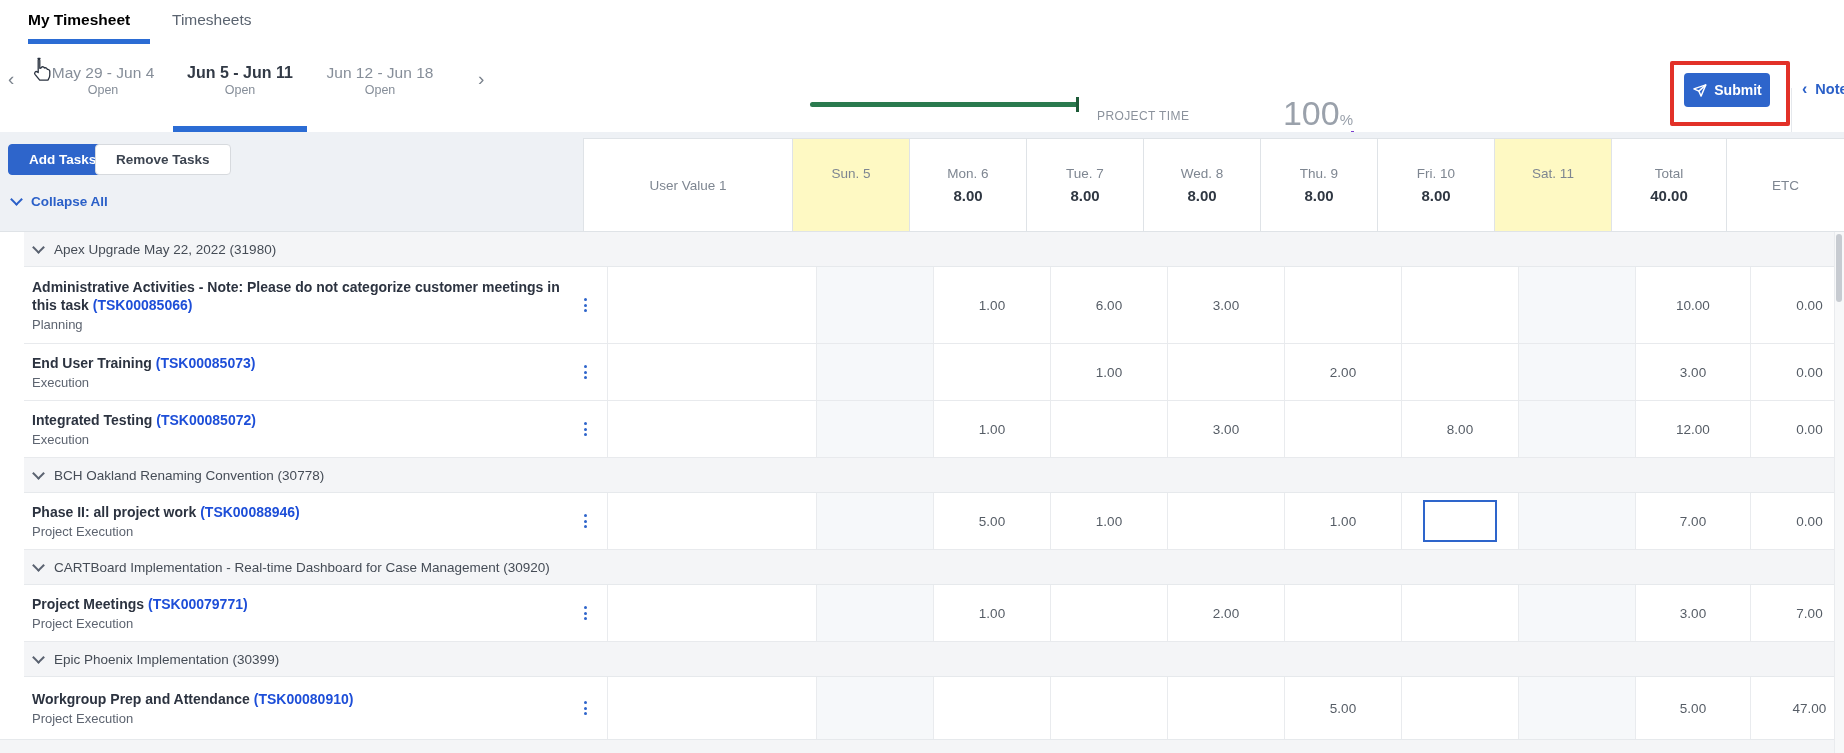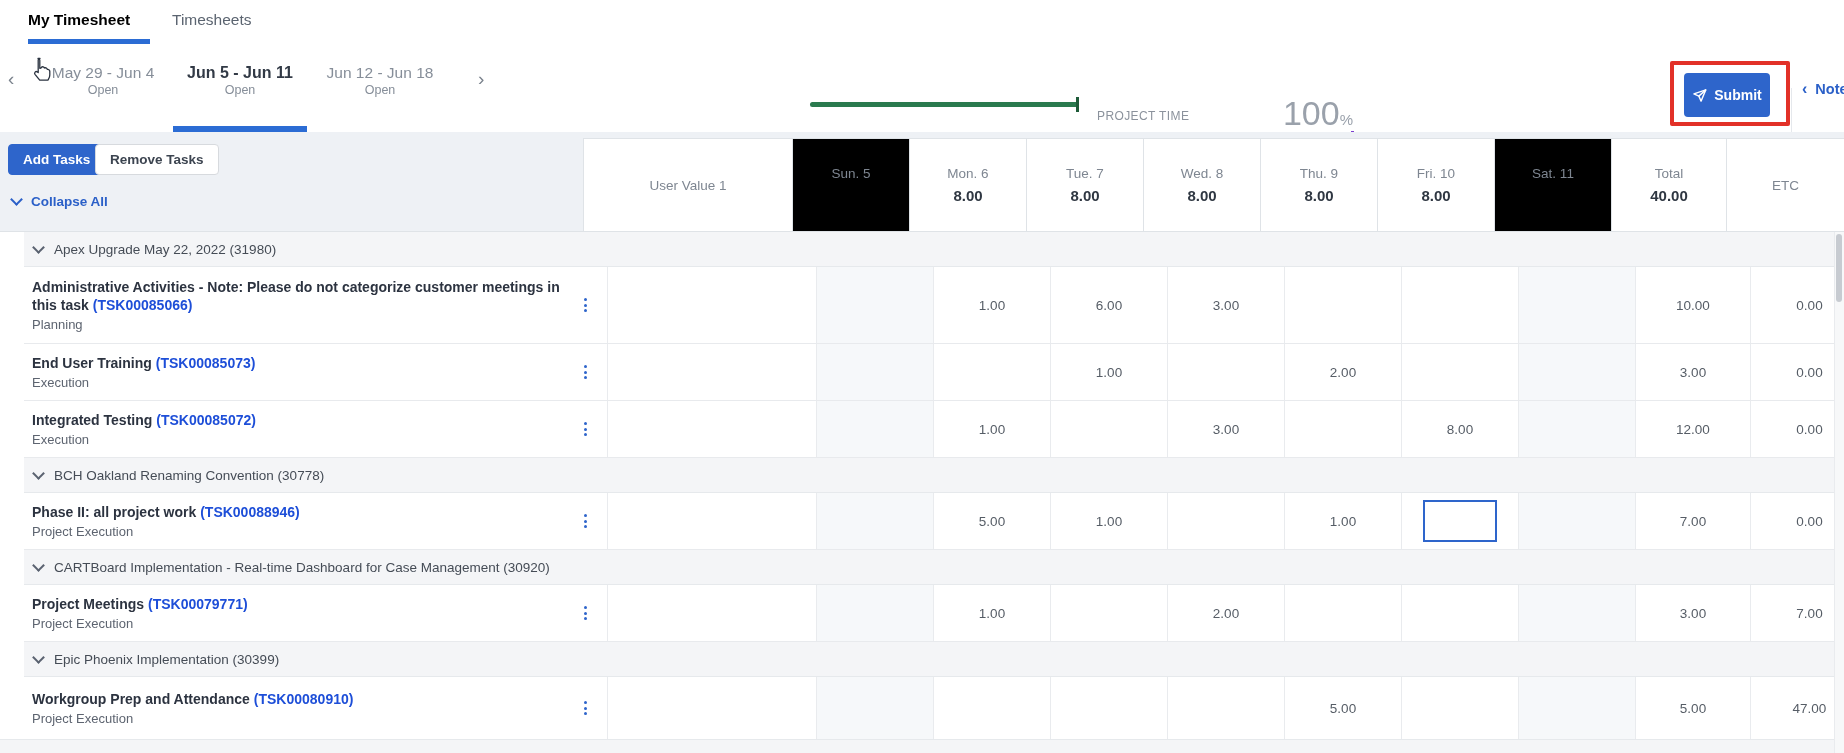--- a/index.html
+++ b/index.html
@@ -32,46 +32,46 @@
   .m-small{font-size:15px;font-weight:200;color:#9aa1ab;}
   .m-bar{position:relative;margin-top:6px;height:5px;border-radius:3px;background:#e0e2e6;}
   .m-fill{position:absolute;left:0;top:0;height:5px;border-radius:3px;}
   .m-fill.green{width:100%;background:#2a7a4e;}
   .m-fill.purple{width:100%;background:#b287dd;}
   .m-tick{position:absolute;right:-1px;top:-5px;width:3px;height:15px;}
   .m-tick.green{background:#1e5b39;}
   .m-tick.purple{background:#7b3fd0;}
 
   
-  .submit-btn{position:absolute;left:1684px;top:73px;width:86px;height:44px;background:#2e65cb;
+  .submit-btn{position:absolute;left:1684px;top:73px;width:86px;height:34px;background:#2e65cb;
               border:none;border-radius:4px;color:#fff;font-weight:bold;font-size:14px;
               font-family:"Liberation Sans",sans-serif;display:flex;align-items:center;
               justify-content:center;gap:7px;cursor:pointer;}
   .red-annot{position:absolute;left:1670px;top:61px;width:112px;height:57px;
              border:4px solid #e23128;border-radius:2px;pointer-events:none;z-index:50;}
   .notes-divider{position:absolute;left:1791px;top:44px;height:88px;border-left:1px solid #e5e8ec;}
   .notes-link{position:absolute;left:1802px;top:80px;color:#2b60c8;font-size:14.5px;
               font-weight:bold;cursor:pointer;display:flex;align-items:center;gap:8px;}
   .notes-link .nchev{font-size:16px;font-weight:bold;}
 
   
   .colhead{position:absolute;top:132px;left:0;width:1844px;height:100px;background:#eef1f5;
            border-bottom:1px solid #dfe3e7;display:flex;box-sizing:border-box;}
   .panel{width:583px;position:relative;box-sizing:border-box;}
   .btn{font-family:"Liberation Sans",sans-serif;font-size:13.5px;font-weight:bold;border-radius:4px;
-       height:31px;padding:0 14px;cursor:pointer;}
+       height:31px;padding:0 20px;cursor:pointer;}
   .btn.primary{position:absolute;left:8px;top:12px;background:#2e65cb;color:#fff;border:1px solid #2e65cb;}
   .btn.secondary{position:absolute;left:95px;top:12px;background:#fff;color:#3c4450;border:1px solid #d7dade;}
   .collapse-all{position:absolute;left:12px;top:62px;color:#2b60c8;font-size:13.5px;font-weight:bold;
                 cursor:pointer;display:flex;align-items:center;}
   .chvd{display:inline-block;width:7px;height:7px;border-left:2px solid #2b60c8;border-bottom:2px solid #2b60c8;
         transform:rotate(-45deg);margin-right:10px;position:relative;top:-2px;}
   .hcell{box-sizing:border-box;border-left:1px solid #dfe3e7;border-top:1px solid #dfe3e7;background:#fff;
          margin-top:6px;display:flex;flex-direction:column;align-items:center;justify-content:center;}
-  .hcell.wk{background:#000000;}
+  .hcell.wk{background:#fef9c3;}
   .hlabel{font-size:13.5px;color:#7e8691;}
   .hvalue{font-size:15px;font-weight:bold;color:#2f3742;margin-top:6px;min-height:18px;}
 
   
   .c-task{width:583px;}
   .c-uv{width:209px;}
   .c-day{width:117px;}
   .c-total{width:115px;}
   .c-etc{width:118px;}
 

